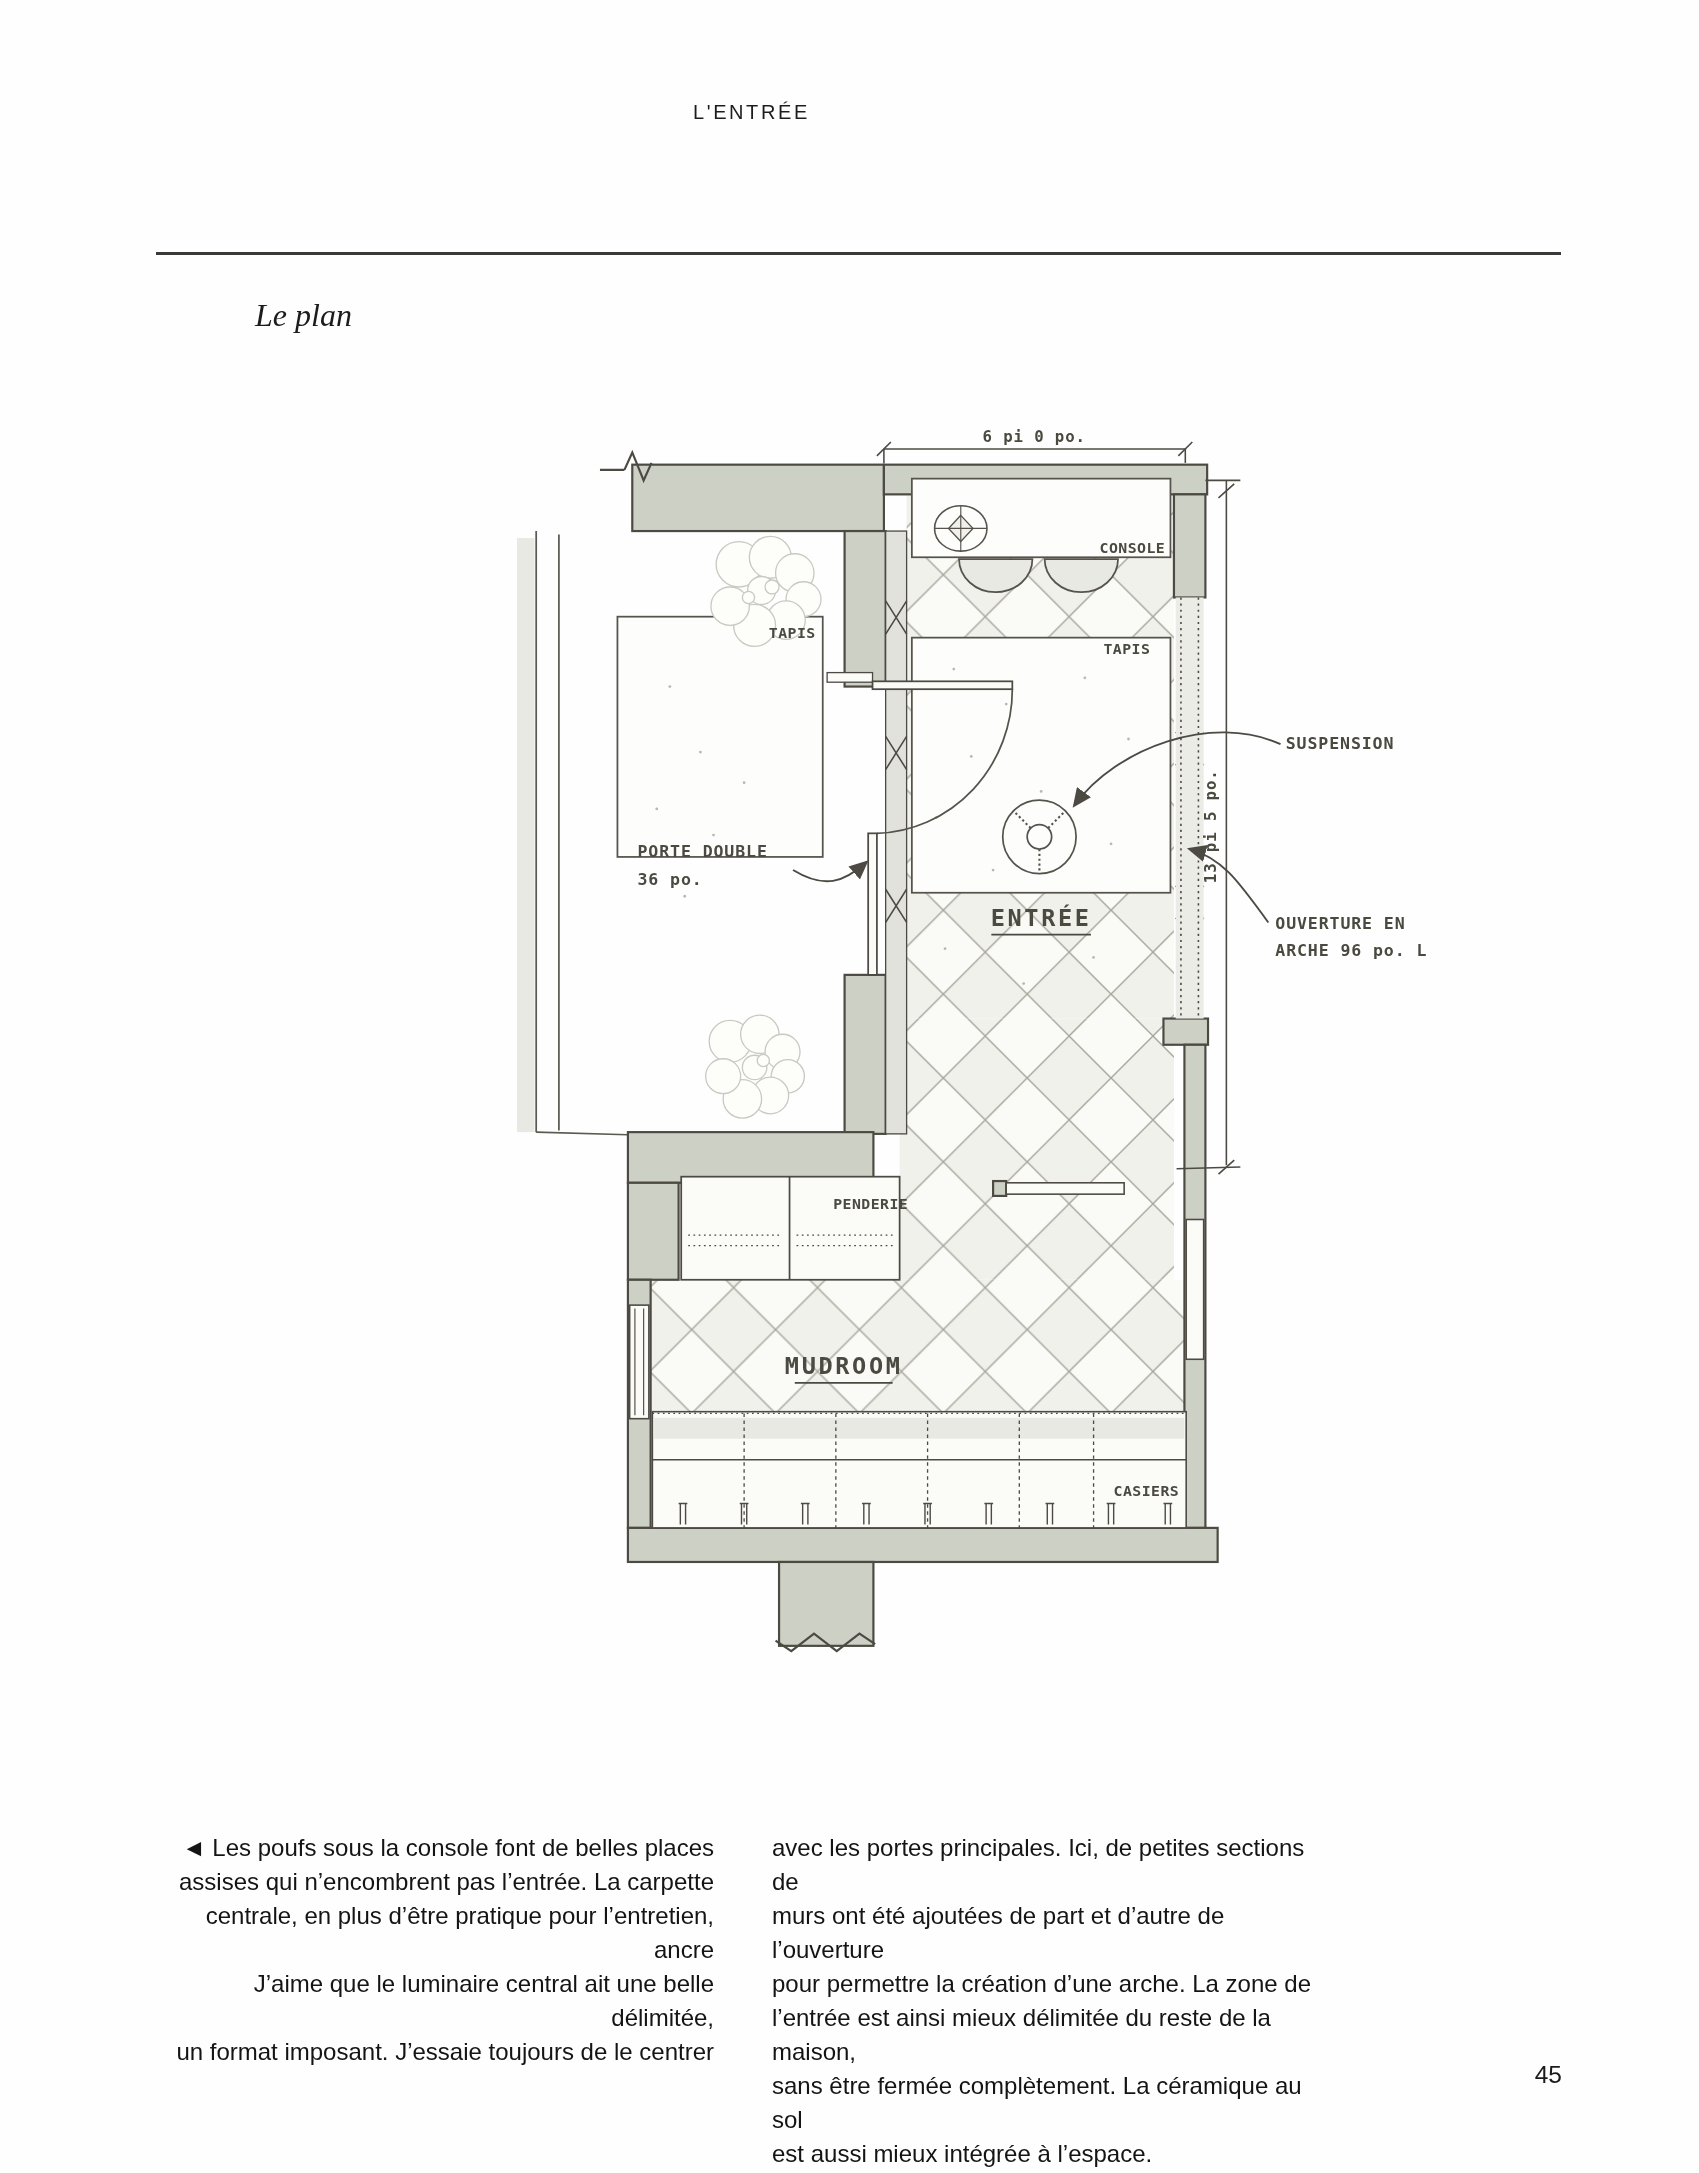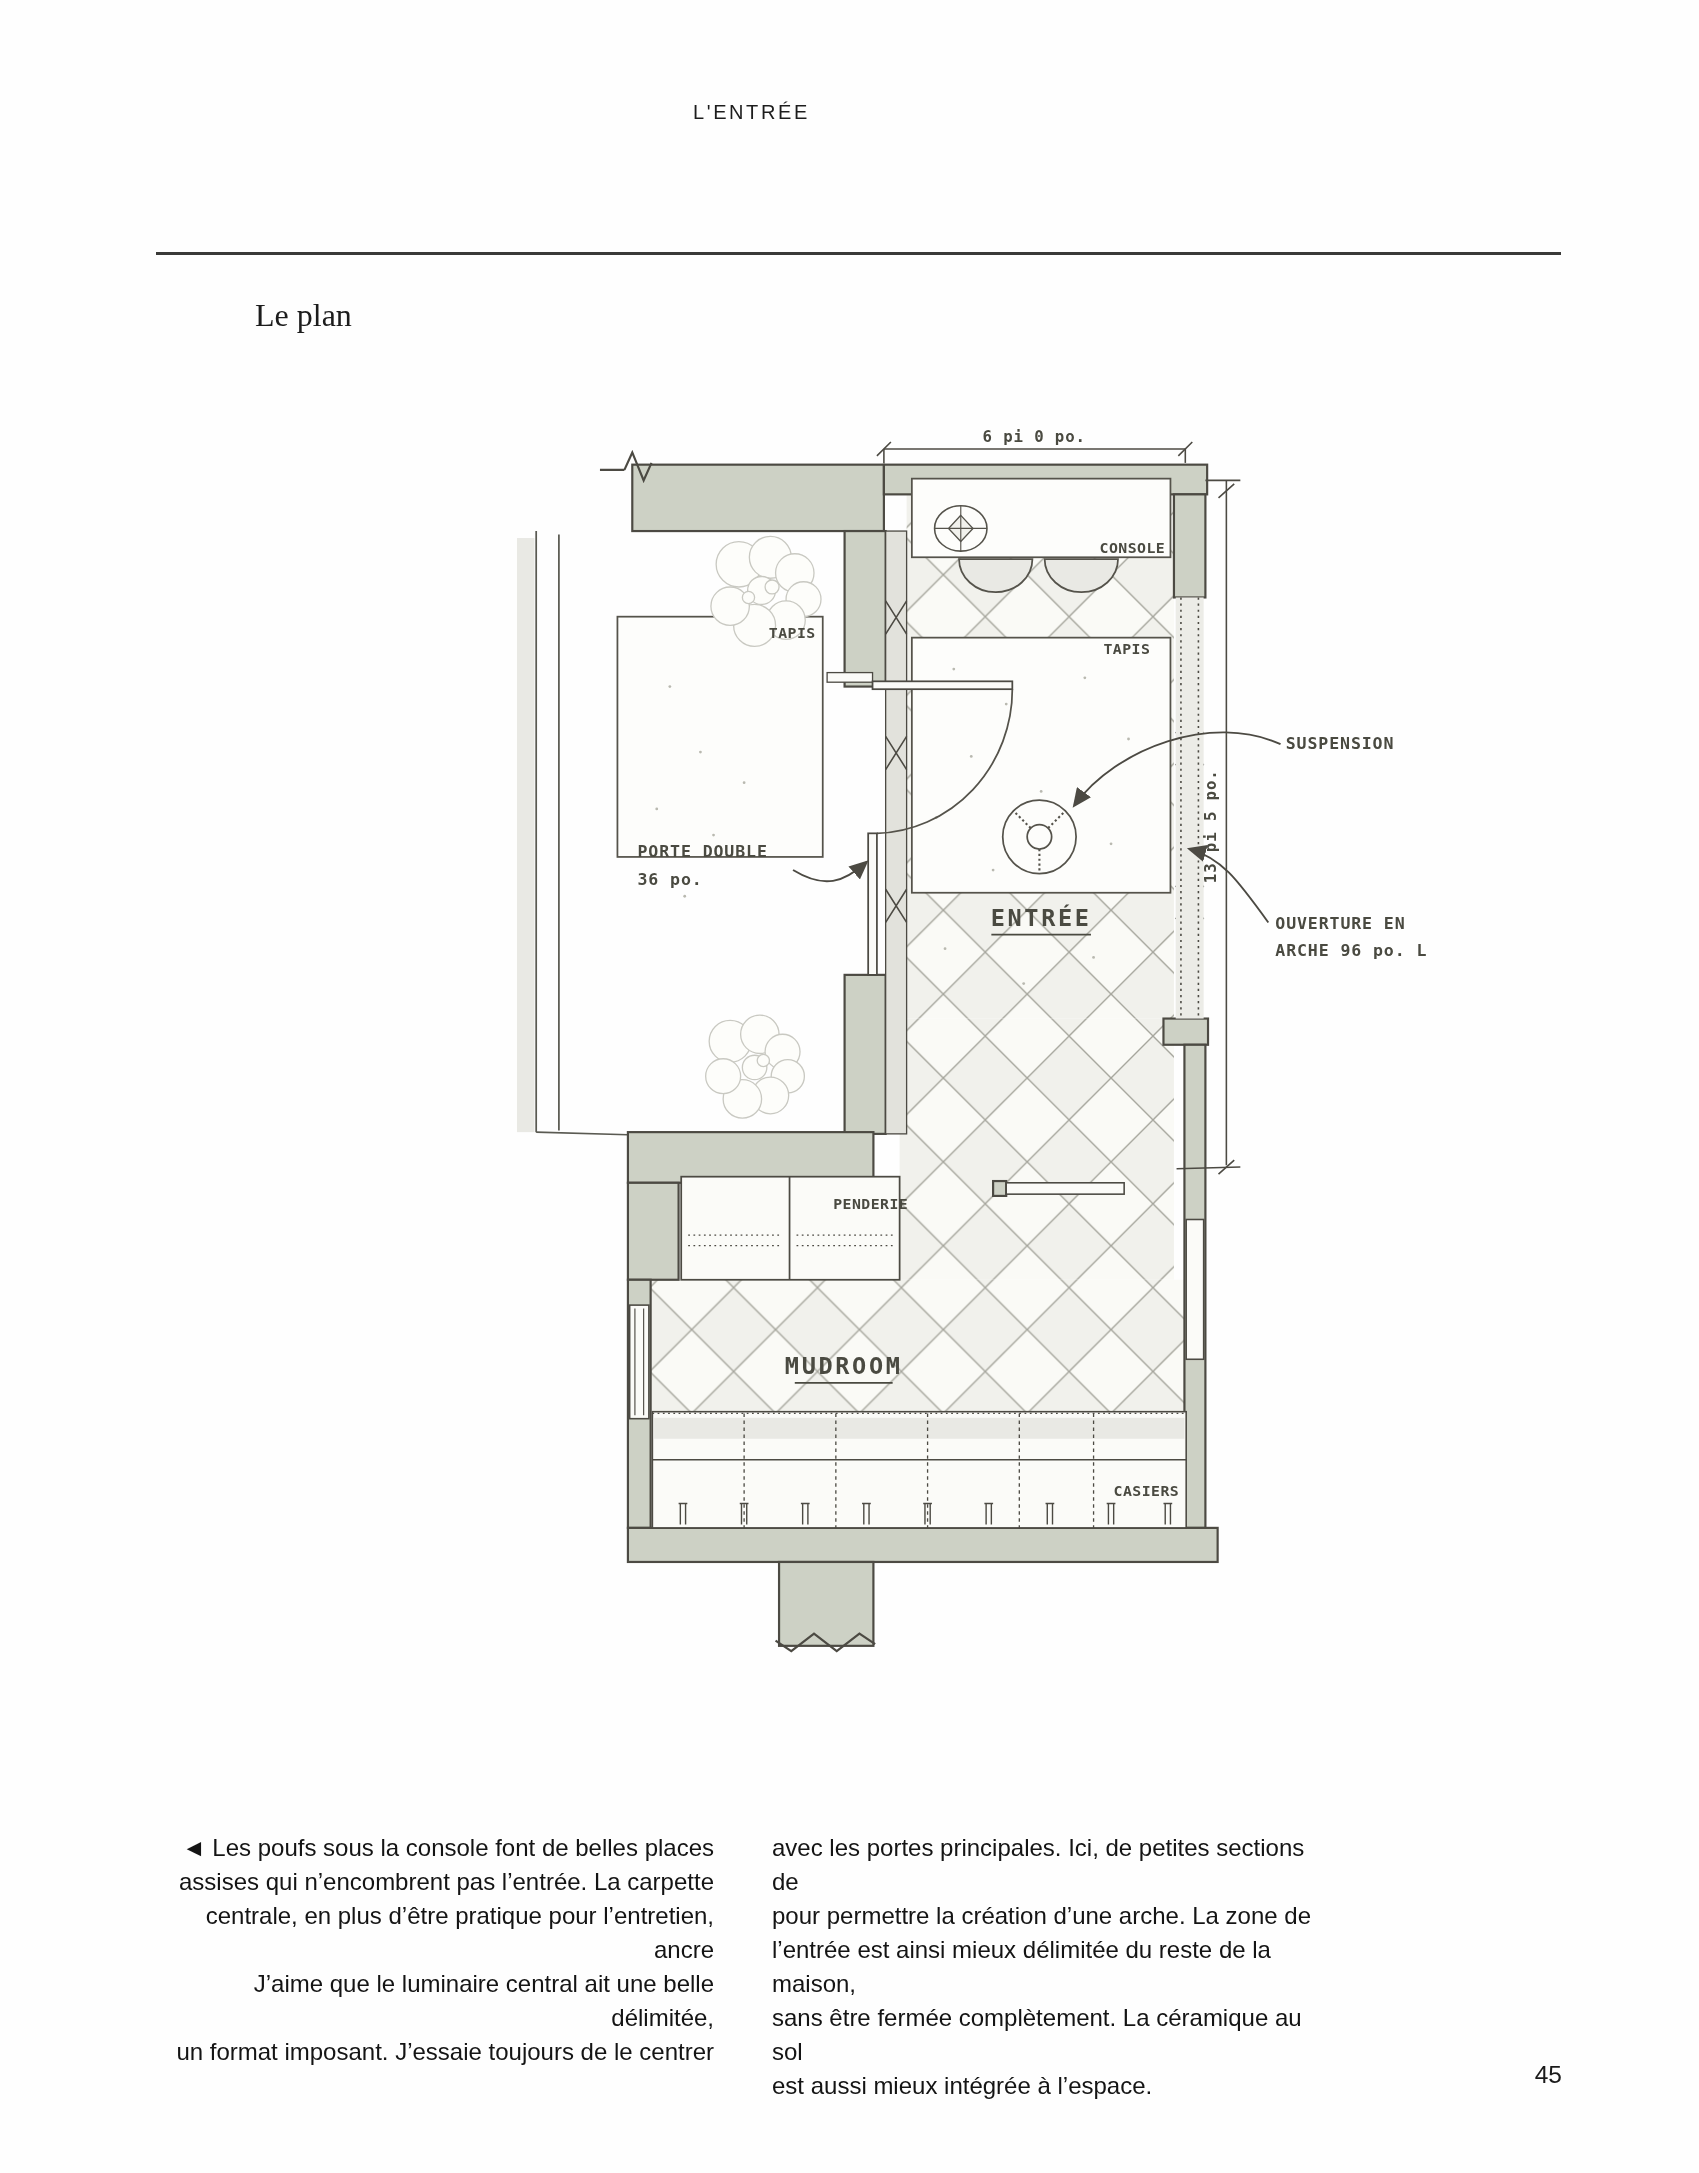--- a/index.html
+++ b/index.html
@@ -7,21 +7,21 @@
     width:1700px;height:2174px;position:relative;background:#fefefe;
     font-family:"Liberation Sans", sans-serif;color:#161616;overflow:hidden;
   }
   .page-header{
     position:absolute;left:693px;top:101px;width:161px;text-align:left;
     font-size:20px;letter-spacing:2.6px;color:#1d1d1d;font-weight:400;
   }
   .rule{position:absolute;left:156px;top:252px;width:1405px;height:2.6px;background:#3a3a38;}
   .section-title{
     position:absolute;left:255px;top:297px;
-    font-family:"Liberation Serif", serif;font-size:32px;color:#1c1c1c;
+    font-family:"Liberation Serif", serif;font-style:italic;font-size:32px;color:#1c1c1c;
   }
   .plan-wrap{position:absolute;left:482px;top:407px;width:996px;height:1293px;}
   .caption{position:absolute;top:1831px;font-size:24px;line-height:34px;color:#141414;}
   .caption.left{left:155px;width:559px;text-align:right;}
   .caption.right{left:772px;width:559px;}
   .page-number{position:absolute;top:2061px;left:1511px;width:51px;text-align:right;font-size:24.5px;color:#1a1a1a;}
   svg text{fill:#4a4a41;}
   .lbl{font-family:"DejaVu Sans Mono", monospace;font-weight:700;}
   .lbl-sm{font-size:17px;letter-spacing:0.5px;}
   .lbl-md{font-size:19px;letter-spacing:1px;}
@@ -255,20 +255,21 @@
 <div class="caption left">
   <div>◄ Les poufs sous la console font de belles places</div>
   <div>assises qui n’encombrent pas l’entrée. La carpette</div>
   <div>centrale, en plus d’être pratique pour l’entretien, ancre</div>
   <div>J’aime que le luminaire central ait une belle délimitée,</div>
   <div>un format imposant. J’essaie toujours de le centrer</div>
 </div>
 
 <div class="caption right">
   <div>avec les portes principales. Ici, de petites sections de</div>
+  <div>murs ont été ajoutées de part et d’autre de l’ouverture</div>
   <div>pour permettre la création d’une arche. La zone de</div>
   <div>l’entrée est ainsi mieux délimitée du reste de la maison,</div>
   <div>sans être fermée complètement. La céramique au sol</div>
   <div>est aussi mieux intégrée à l’espace.</div>
 </div>
 
 <div class="page-number">45</div>
 
 
 </body></html>

